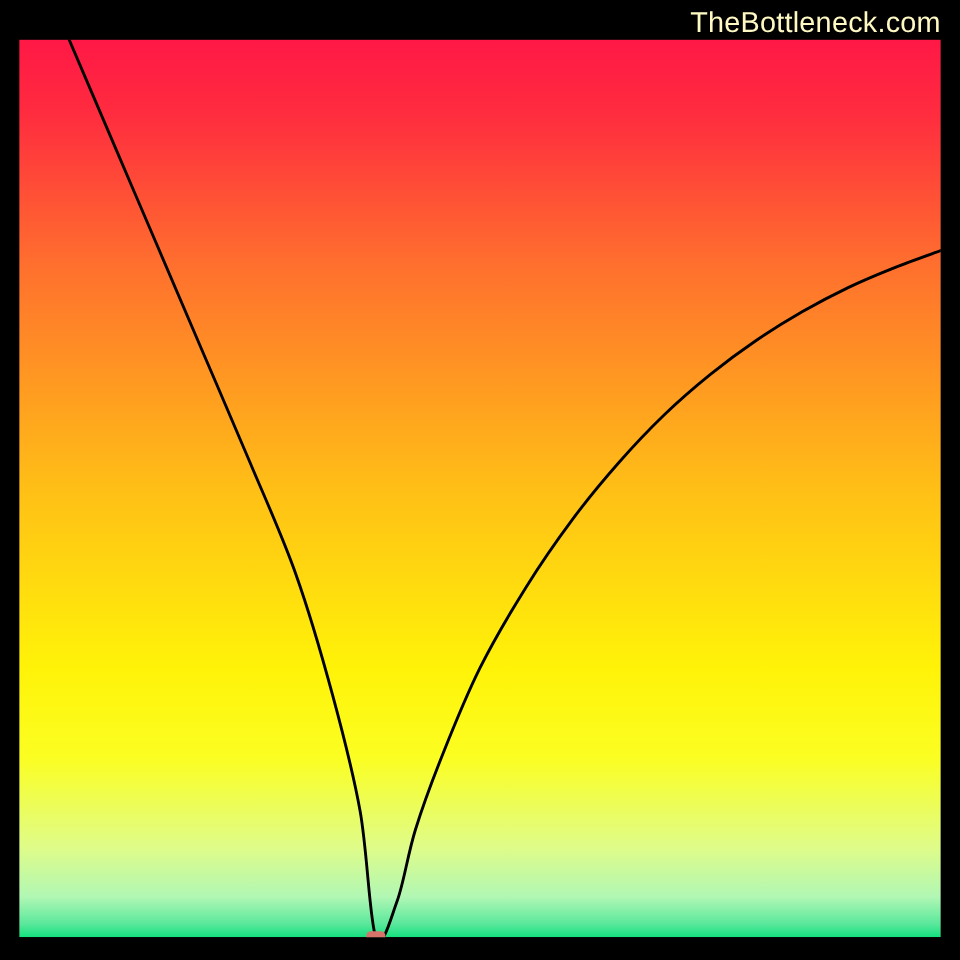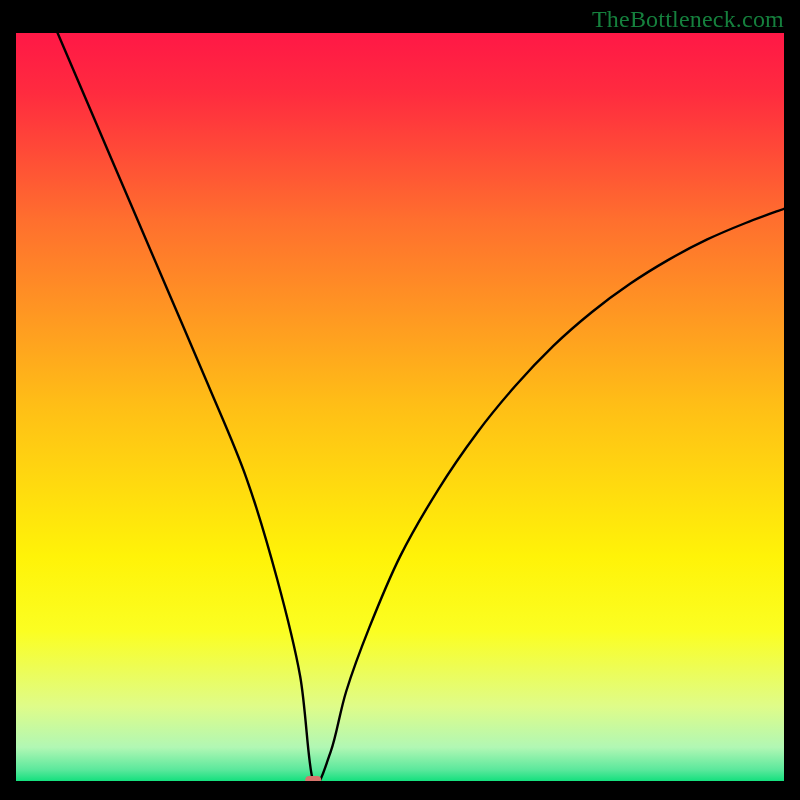--- a/index.html
+++ b/index.html
@@ -14,24 +14,24 @@
   .container {
     position: relative;
     width: 800px;
     height: 800px;
     background: #000000;
   }
   .watermark {
     position: absolute;
     top: 6px;
     right: 16px;
-    font-family: Liberation Serif, serif;
+    font-family: Liberation Sans, sans-serif;
     font-size: 24px;
     font-weight: 500;
-    color: #15803d;
+    color: #fef9c3;
     letter-spacing: 0.2px;
     z-index: 10;
   }
   .outer-frame {
     position: absolute;
     left: 16px;
     right: 16px;
     top: 33px;
     bottom: 19px;
     background: #000000;

